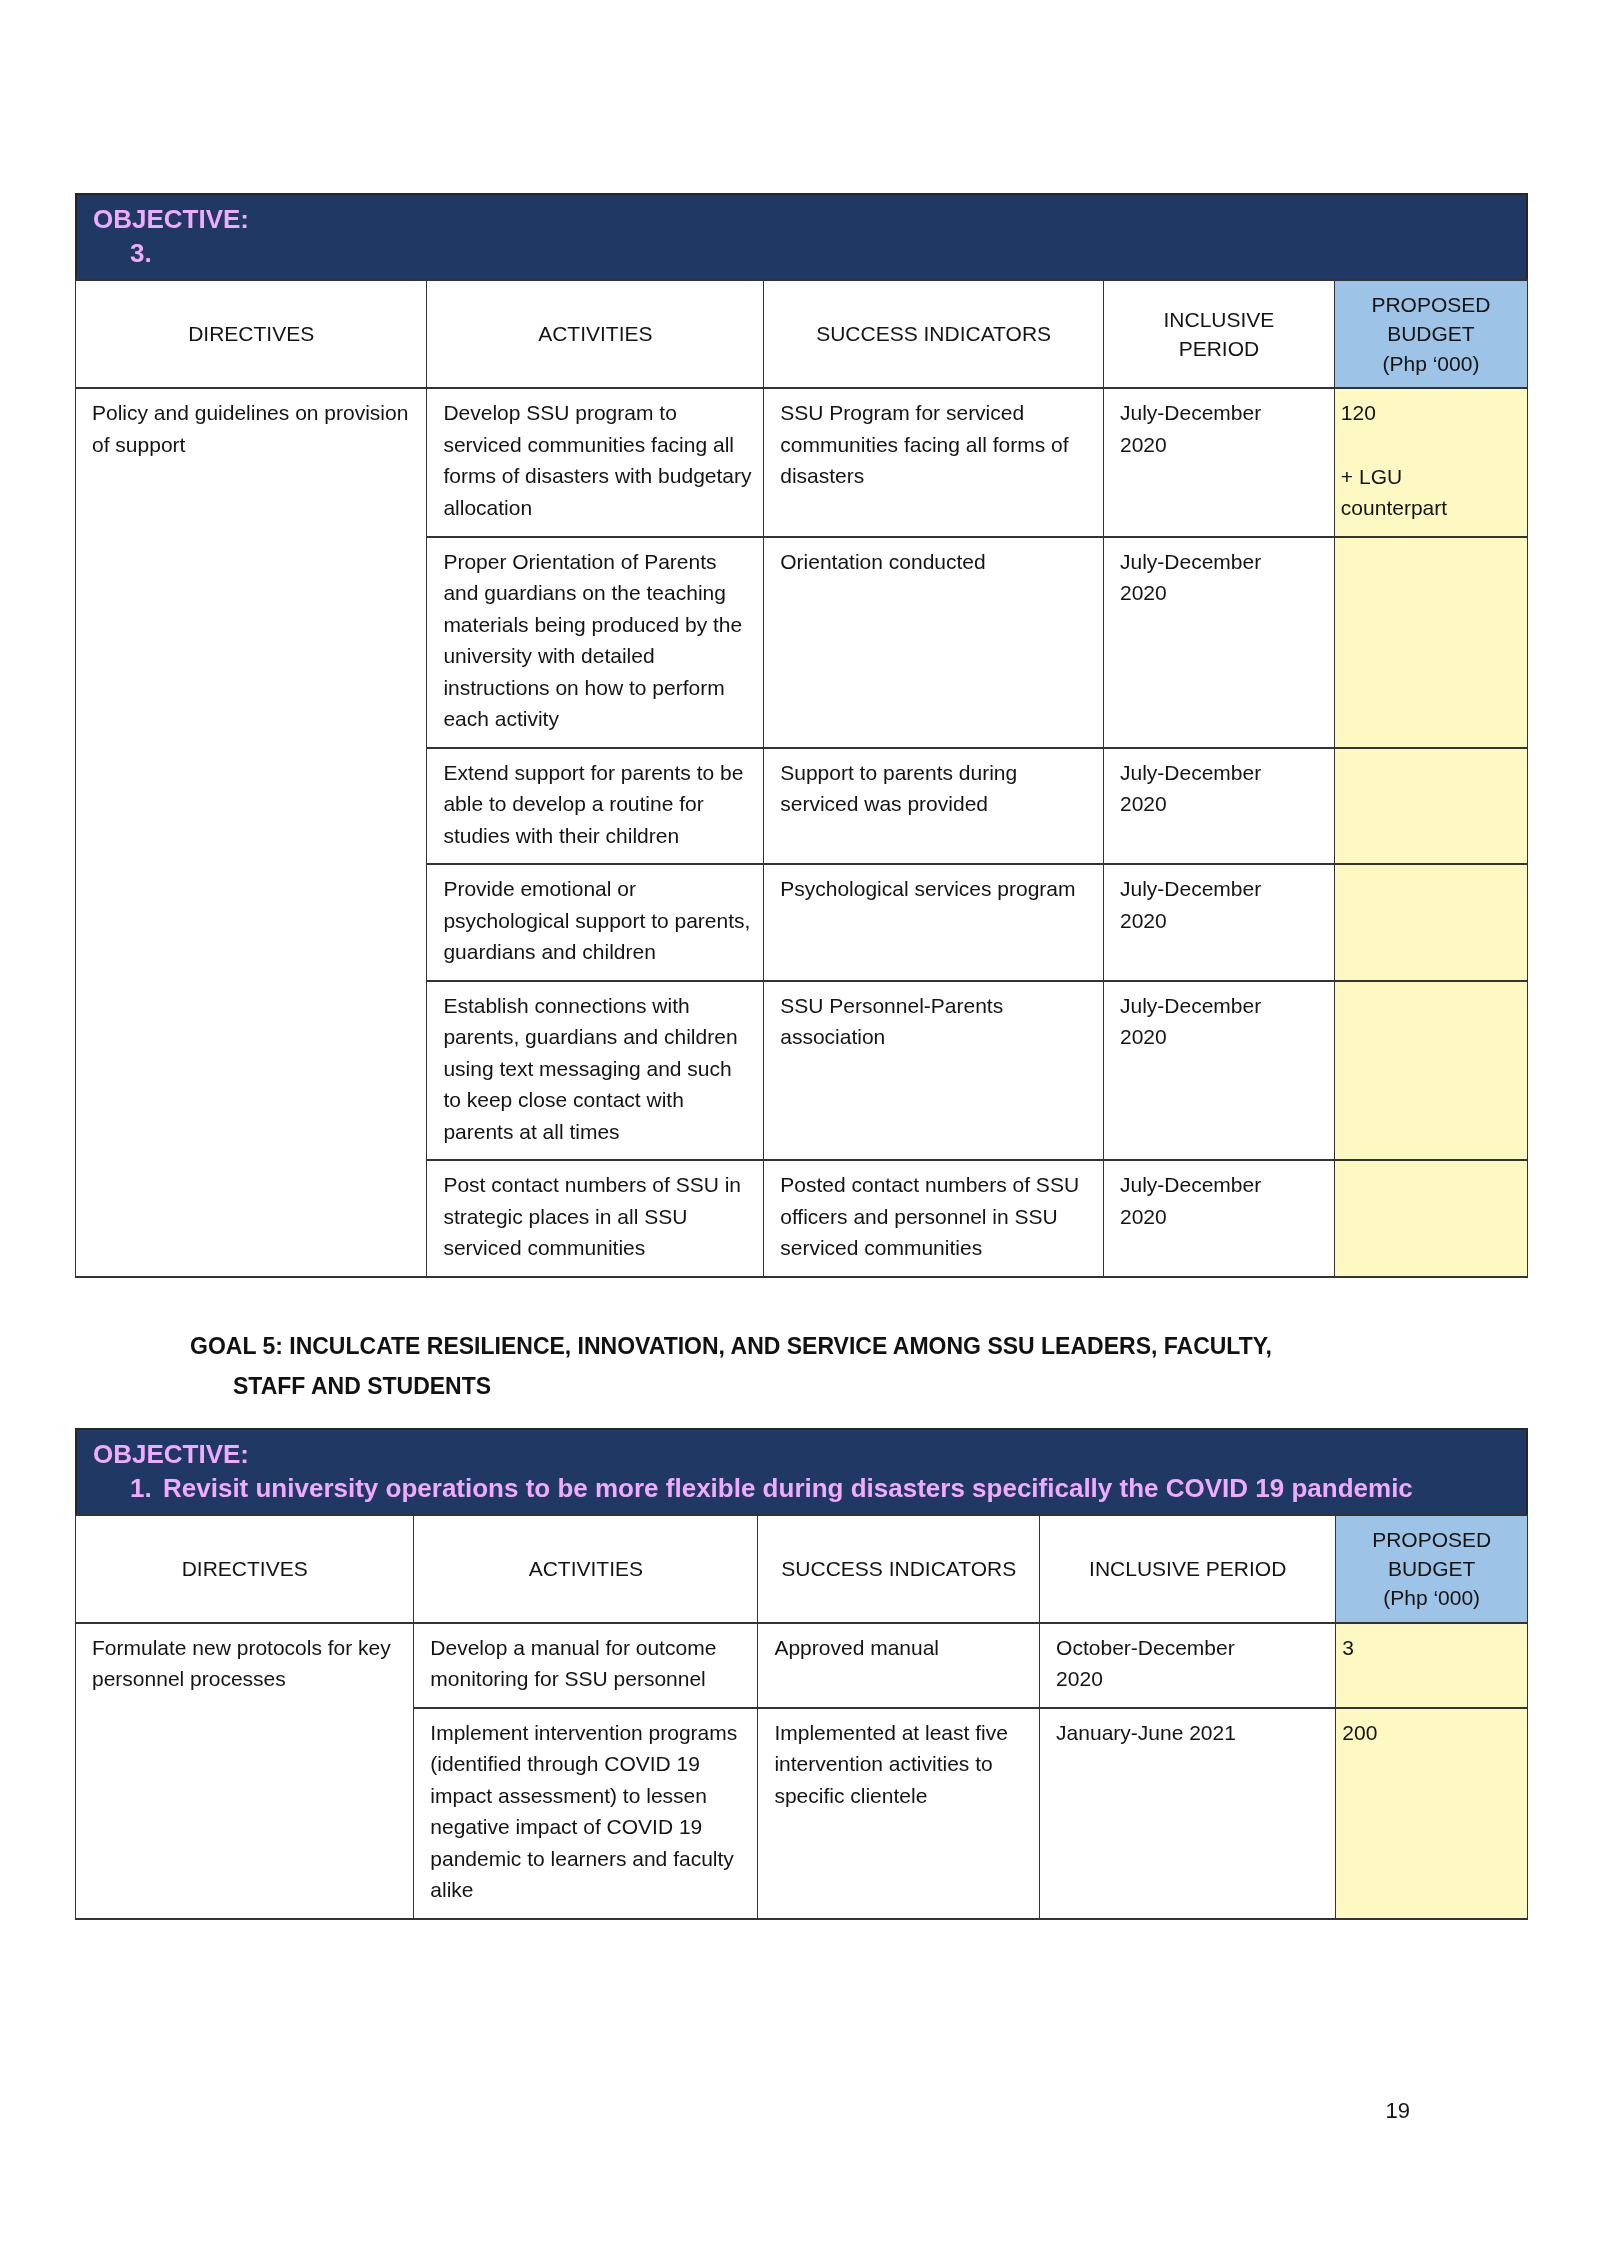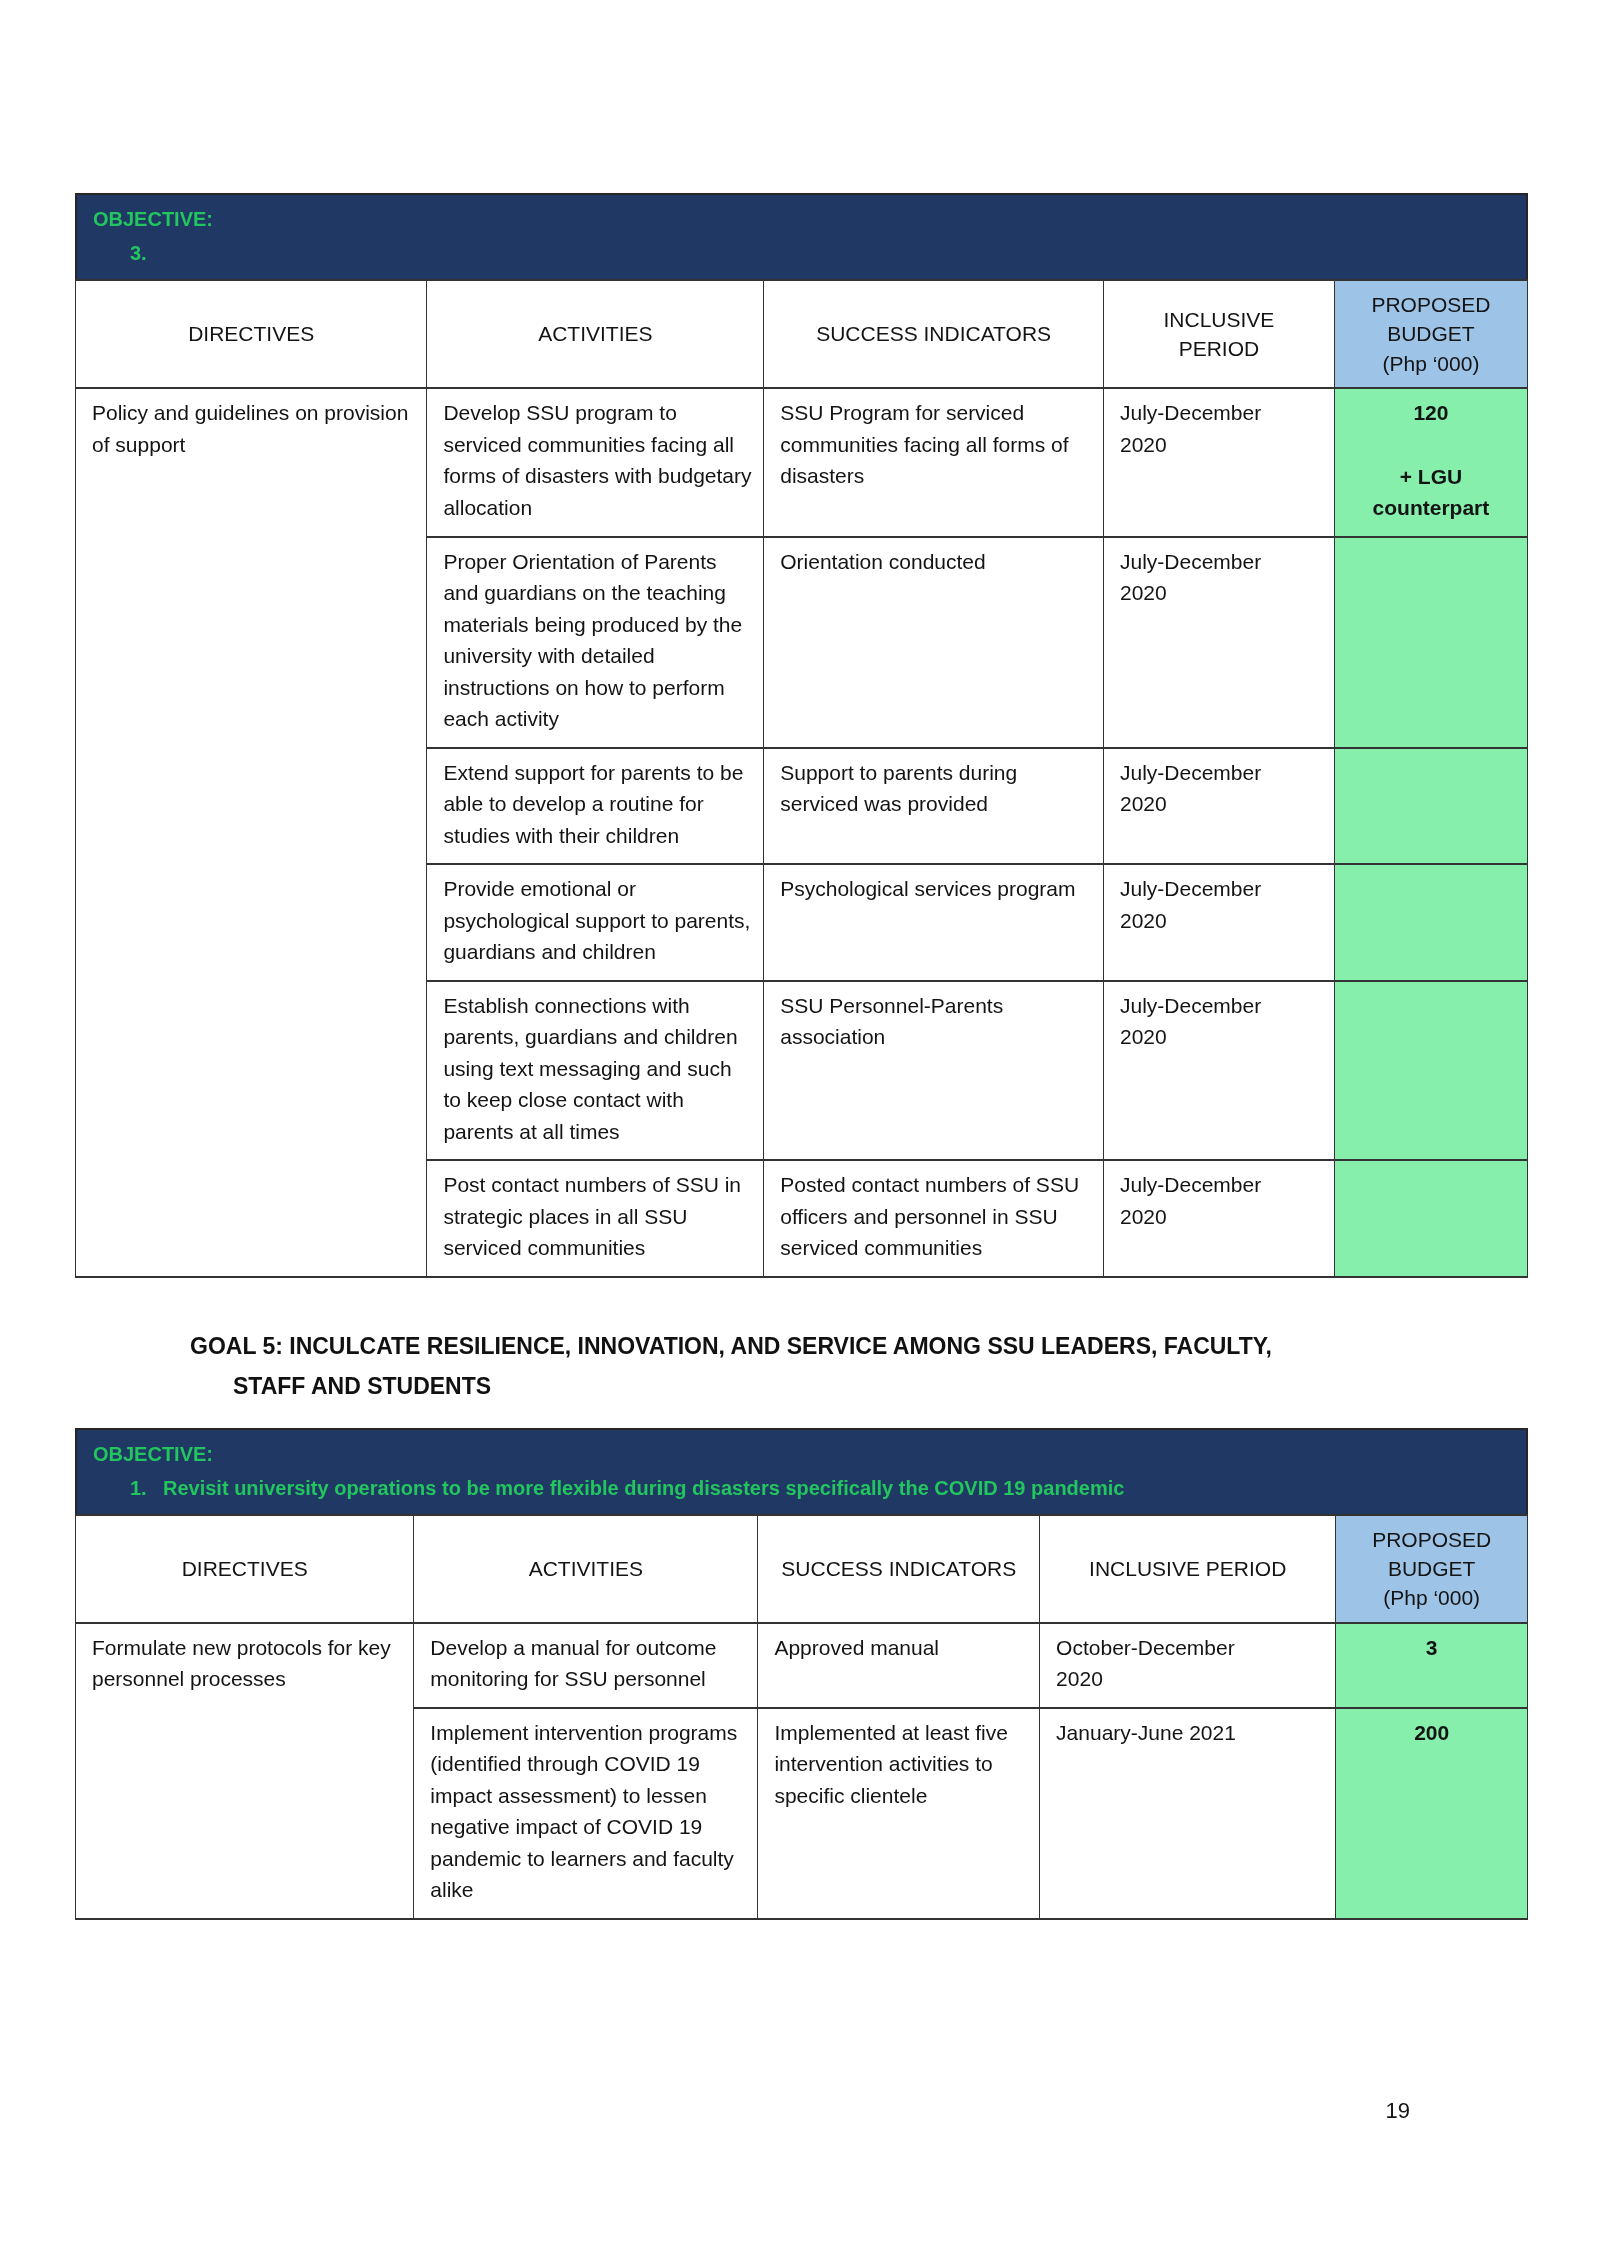--- a/index.html
+++ b/index.html
@@ -13,23 +13,23 @@
     width: 1600px;
     height: 2263px;
     background: #ffffff;
     overflow: hidden;
   }
   .content { padding: 193px 72px 0 75px; }
 
   
   .band {
     background: #1F3864;
-    color: #22c55e;
+    color: #f0abfc;
     font-weight: bold;
-    font-size: 20px;
+    font-size: 26px;
     line-height: 30px;
     padding: 9px 15px 11px 16px;
     border: 2px solid #262626;
     border-bottom-width: 0;
   }
   .band-l2 { display: flex; margin-top: 4px; padding-left: 37px; }
   .band-num { flex: none; width: 33px; }
 
   
   table {
@@ -56,25 +56,23 @@
     font-size: 21px;
     line-height: 1.5;
     vertical-align: top;
     text-align: left;
     padding: 8px 11px 12px 16px;
     color: #141414;
   }
   .pre { white-space: pre-line; }
   .budget-h { background: #9DC3E6; }
   .budget-c {
-    background: #86efac;
-    text-align: center;
+    background: #fef9c3;
     padding-left: 6px;
     padding-right: 6px;
-    font-weight: bold;
   }
   .budget-note { margin-top: 32px; }
 
   
   .goal {
     margin: 48px 0 22px 115px;
     font-size: 23px;
     font-weight: bold;
     line-height: 40px;
     color: #111111;

